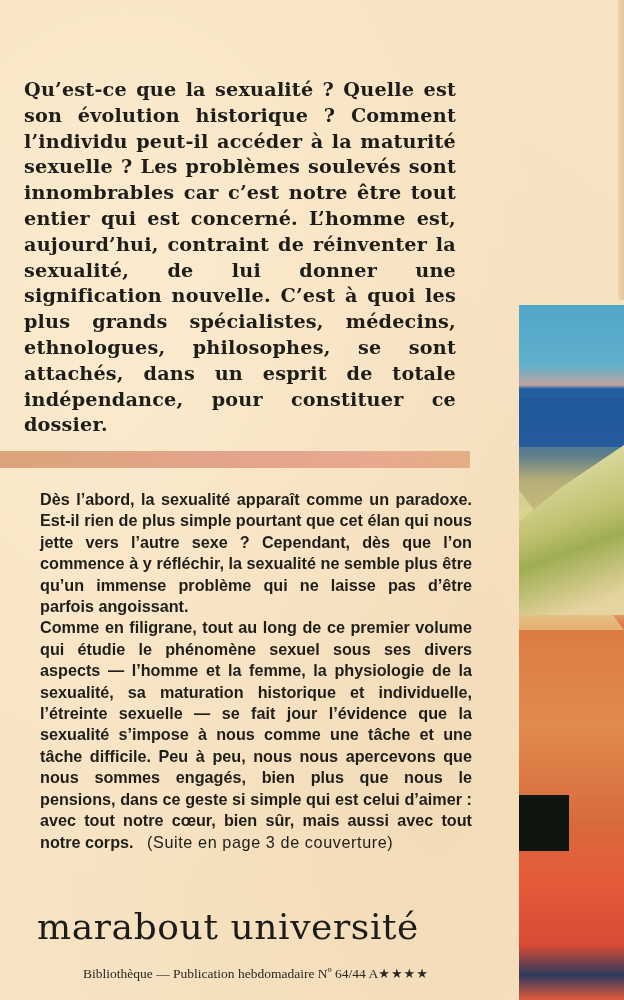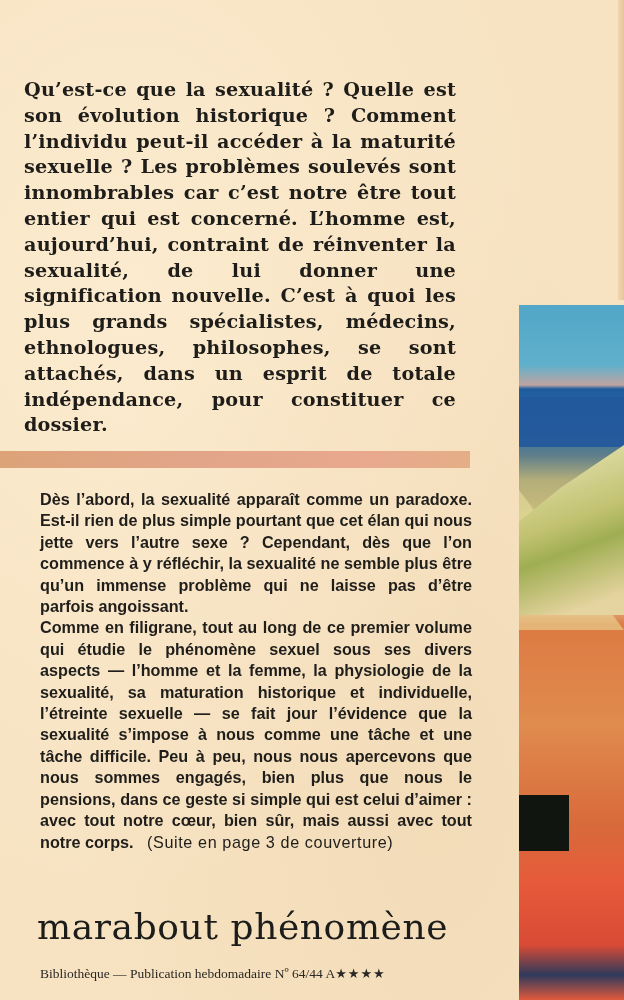--- a/index.html
+++ b/index.html
@@ -29,21 +29,21 @@
   #body-text p { margin:0; }
   .suite { font-weight:normal; letter-spacing:0.6px; }
   #brand {
     position:absolute; left:37px; top:905px;
     font-family:"DejaVu Serif", serif; font-size:36px; line-height:44px;
     color:#1c1c1a; letter-spacing:0.6px; font-weight:normal;
   }
   #footer {
     position:absolute; left:40px; top:966px; width:432px;
     font-family:"Liberation Serif", serif; font-size:13.5px; color:#2a2824;
-    display:flex; justify-content:flex-start; align-items:center;
+    display:flex; justify-content:center; align-items:center;
   }
   .stars { letter-spacing:1px; font-size:13px; }
   .painting {
     position:absolute; left:519px; top:305px; width:105px; height:695px;
     background:
       linear-gradient(180deg,
         #52a6c7 0px, #5fb0cb 60px, #c0a4a2 80px, #1f5c9d 84px, #2a6bab 120px,
         #5d7e8a 150px, #b5ad7a 175px, #d4c77e 230px, #c7cf8b 280px,
         #e2b588 300px, #dc7b43 320px, #e08b4f 420px, #d86a3a 520px,
         #e65a3a 580px, #d84a35 640px, #2e3a5c 670px, #e25a3c 695px);
@@ -63,21 +63,21 @@
 
 <div id="intro">Qu’est-ce que la sexualité ? Quelle est son évolution historique ? Comment l’individu peut-il accéder à la maturité sexuelle ? Les problèmes soulevés sont innombrables car c’est notre être tout entier qui est concerné. L’homme est, aujourd’hui, contraint de réinventer la sexualité, de lui donner une signification nouvelle. C’est à quoi les plus grands spécialistes, médecins, ethnologues, philosophes, se sont attachés, dans un esprit de totale indépendance, pour constituer ce dossier.</div>
 
 <div class="stripe"></div>
 
 <div id="body-text">
   <p>Dès l’abord, la sexualité apparaît comme un paradoxe. Est-il rien de plus simple pourtant que cet élan qui nous jette vers l’autre sexe ? Cependant, dès que l’on commence à y réfléchir, la sexualité ne semble plus être qu’un immense problème qui ne laisse pas d’être parfois angoissant.</p>
   <p><span>Comme en filigrane, tout au long de ce premier volume qui étudie le phénomène sexuel sous ses divers aspects — l’homme et la femme, la physiologie de la sexualité, sa maturation historique et individuelle, l’étreinte sexuelle — se fait jour l’évidence que la sexualité s’impose à nous comme une tâche et une tâche difficile. Peu à peu, nous nous apercevons que nous sommes engagés, bien plus que nous le pensions, dans ce geste si simple qui est celui d’aimer : avec tout notre cœur, bien sûr, mais aussi avec tout notre corps.</span>&nbsp;&nbsp;&nbsp;<span class="suite">(Suite en page 3 de couverture)</span></p>
 </div>
 
-<div id="brand">marabout phénomène</div>
+<div id="brand">marabout université</div>
 
 <div id="footer">
   <span>Bibliothèque — Publication hebdomadaire Nº 64/44 A</span>
   <span class="stars">★★★★</span>
 </div>
 
 <div class="painting">
   <div class="sea"></div>
   <div class="cliff"></div>
   <div class="dark-block"></div>

